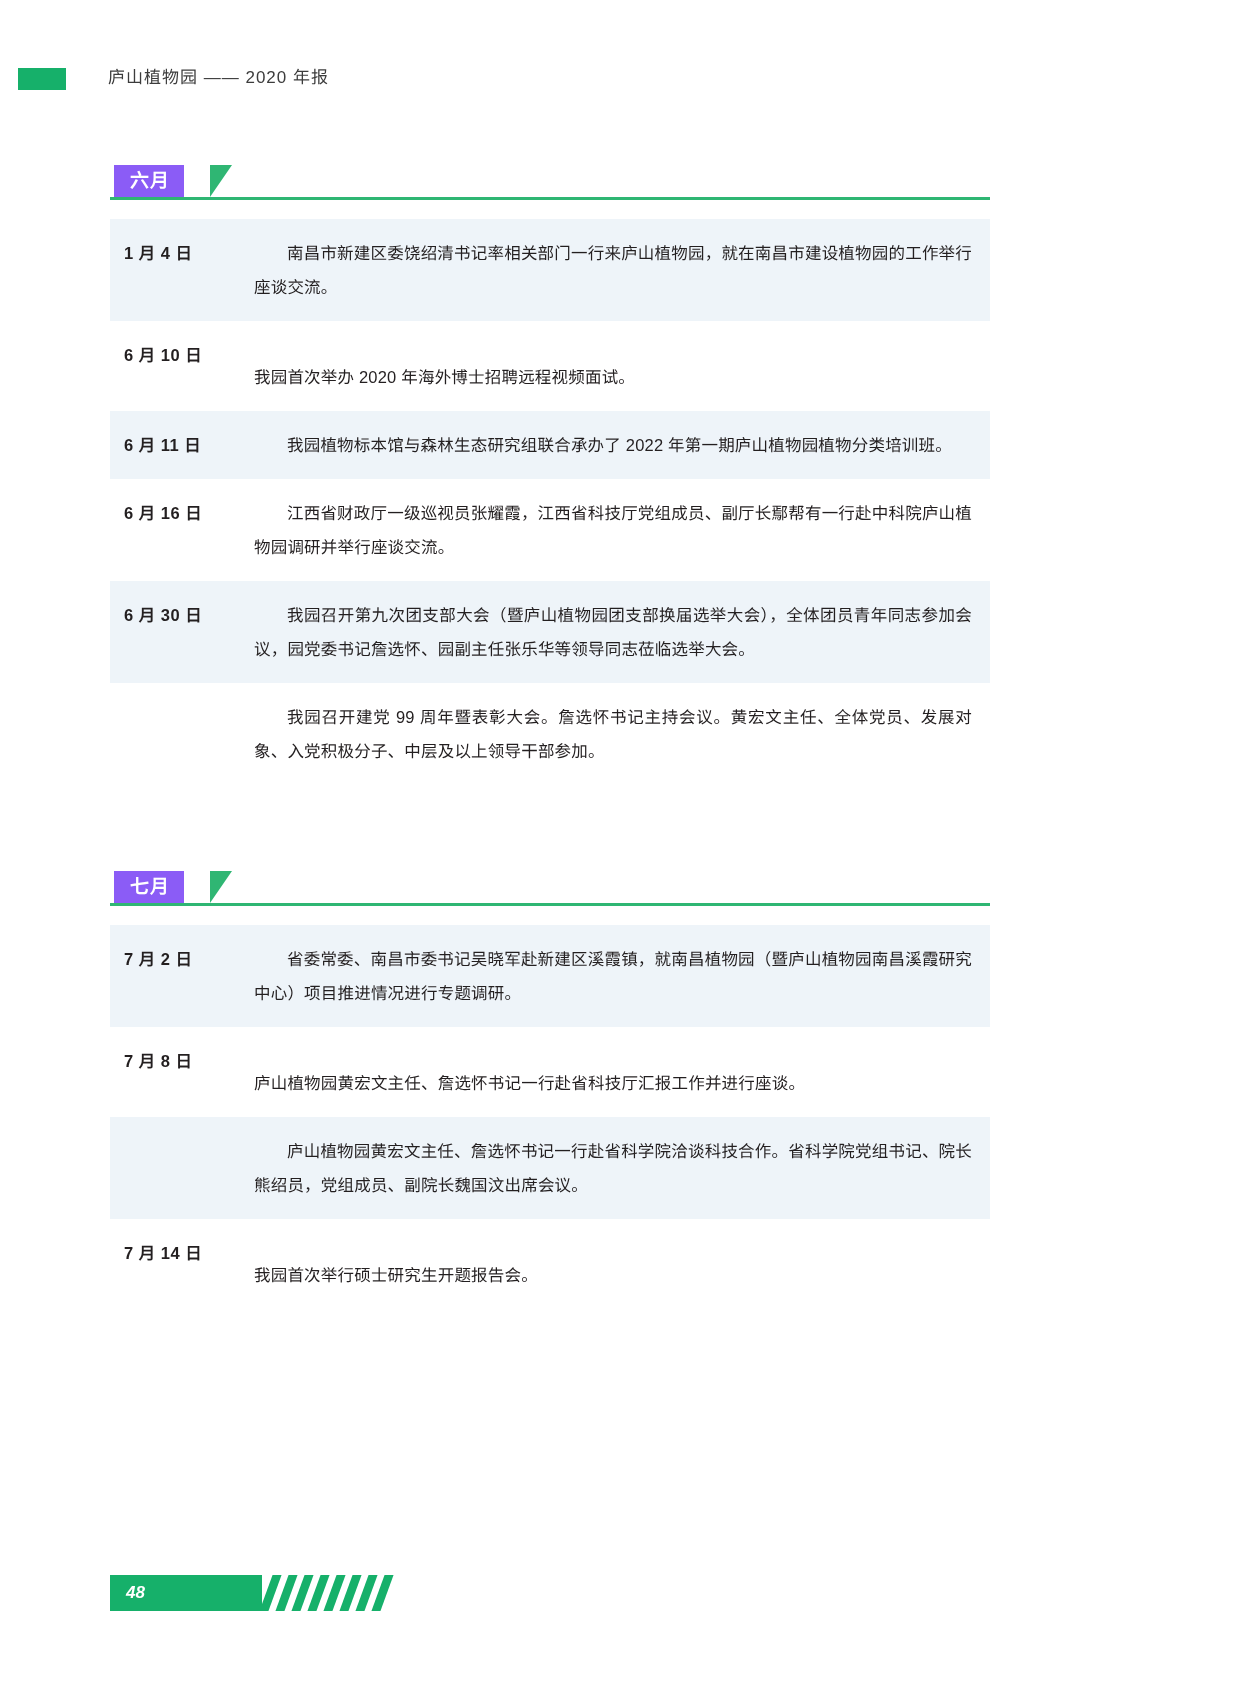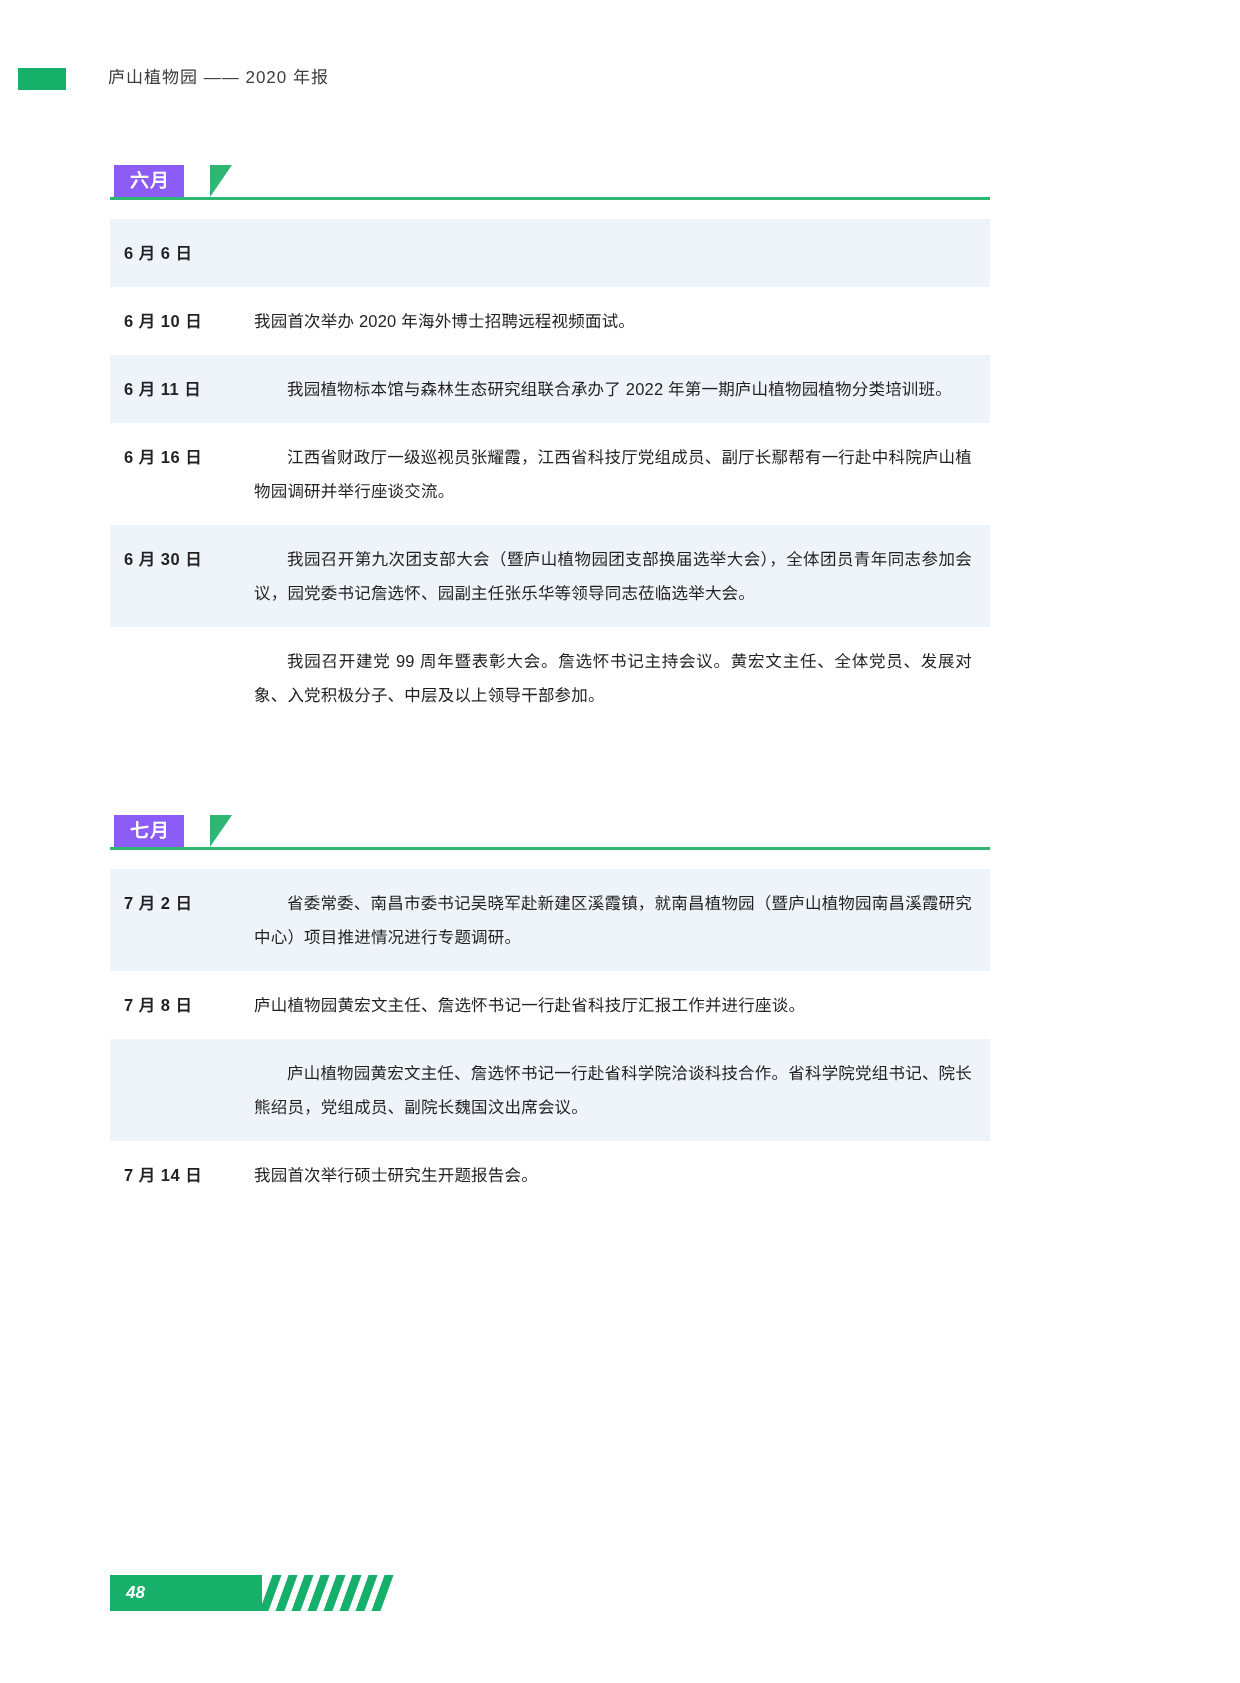--- a/index.html
+++ b/index.html
@@ -112,21 +112,21 @@
   .event-text {
     flex: 1 1 auto;
     font-size: 16.5px;
     line-height: 34px;
     color: #231f20;
     text-indent: 33px;
     text-align: justify;
     letter-spacing: 0.2px;
     padding-right: 8px;
   }
-  .event-text.no-indent { text-indent: 0; }
+  .event-text.no-indent { text-indent: 0; margin-top: 22px; }
 
   .month-gap { height: 86px; }
 
   
   .page-footer {
     position: absolute;
     left: 110px;
     bottom: 72px;
     width: 300px;
     height: 36px;
@@ -175,21 +175,22 @@
 
   <div class="month-block">
     <div class="month-heading">
       <div class="month-tab">六月</div>
       <div class="month-tab-arrow"></div>
       <div class="month-rule"></div>
     </div>
 
     <div class="events">
       <div class="event-row shaded">
-        <div class="event-date">6 月 6 日</div>
+        <div class="event-date">1 月 4 日</div>
+        <div class="event-text">南昌市新建区委饶绍清书记率相关部门一行来庐山植物园，就在南昌市建设植物园的工作举行座谈交流。</div>
       </div>
       <div class="event-row">
         <div class="event-date">6 月 10 日</div>
         <div class="event-text no-indent">我园首次举办 2020 年海外博士招聘远程视频面试。</div>
       </div>
       <div class="event-row shaded">
         <div class="event-date">6 月 11 日</div>
         <div class="event-text">我园植物标本馆与森林生态研究组联合承办了 2022 年第一期庐山植物园植物分类培训班。</div>
       </div>
       <div class="event-row">

